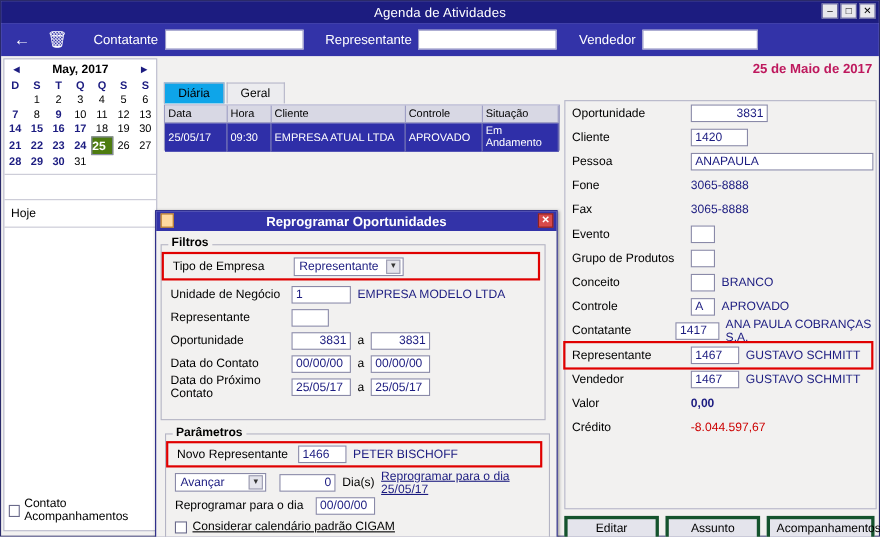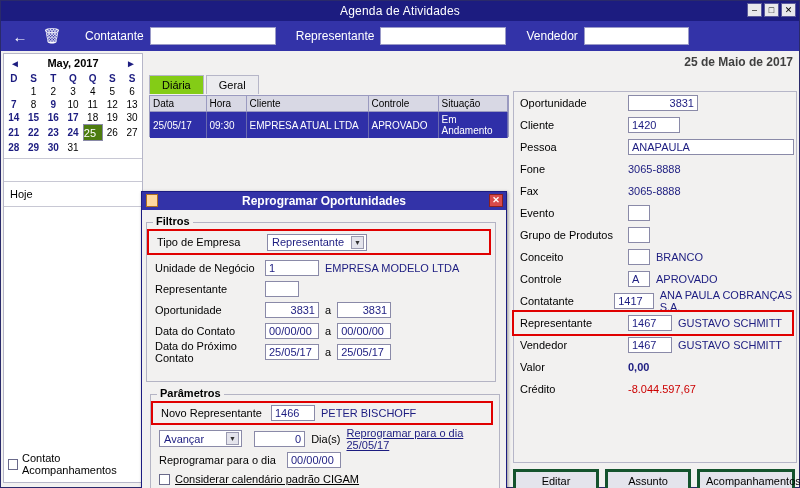--- a/index.html
+++ b/index.html
@@ -51,36 +51,36 @@
     display:flex; align-items:center; justify-content:space-between;
     padding:3px 6px; font-weight:bold; font-size:11px;
   }
   .cal-arrow { color:#1c1c80; font-size:10px; cursor:pointer; }
   table.cal { width:100%; border-collapse:collapse; font-size:10px; }
   table.cal th {
     color:#1c1c80; font-weight:bold; padding:1px 0; text-align:center; width:14.2%;
   }
   table.cal td { text-align:center; padding:1px 0; }
   table.cal td.blue { color:#1c1c80; font-weight:bold; }
-  table.cal td.sel { background:#4d7c0f; color:#fff; font-weight:normal; }
+  table.cal td.sel { background:#4d7c0f; color:#fff; font-weight:bold; }
   .cal-sep { border-top:1px solid #c8c8d4; margin:4px 0 0 0; }
   .hoje { padding:6px; font-size:11px; }
   .hoje-sep { border-top:1px solid #c8c8d4; }
 
   .rightpane { position:absolute; left:146px; top:0px; width:652px; height:434px; }
 
   
   .tabs { position:absolute; left:2px; top:24px; display:flex; }
   .tab {
     padding:3px 12px; font-size:11px; border:1px solid #b6b6c8; border-bottom:none;
     background:#ececeF; margin-right:2px;
   }
-  .tab.active { background:#84cc16; }
+  .tab.active { background:#0ea5e9; }
   .dateline {
-    position:absolute; right:6px; top:4px; color:#404040; font-weight:bold; font-size:12px;
+    position:absolute; right:6px; top:4px; color:#be185d; font-weight:bold; font-size:12px;
   }
 
   
   .grid {
     position:absolute; left:2px; top:44px; width:360px; height:42px;
     border:1px solid #9a9ac0; background:#fff;
   }
   .grid table { width:100%; border-collapse:collapse; font-size:10px; }
   .grid th {
     background:#d8d8e4; border-right:1px solid #9a9ac0; border-bottom:1px solid #9a9ac0;

